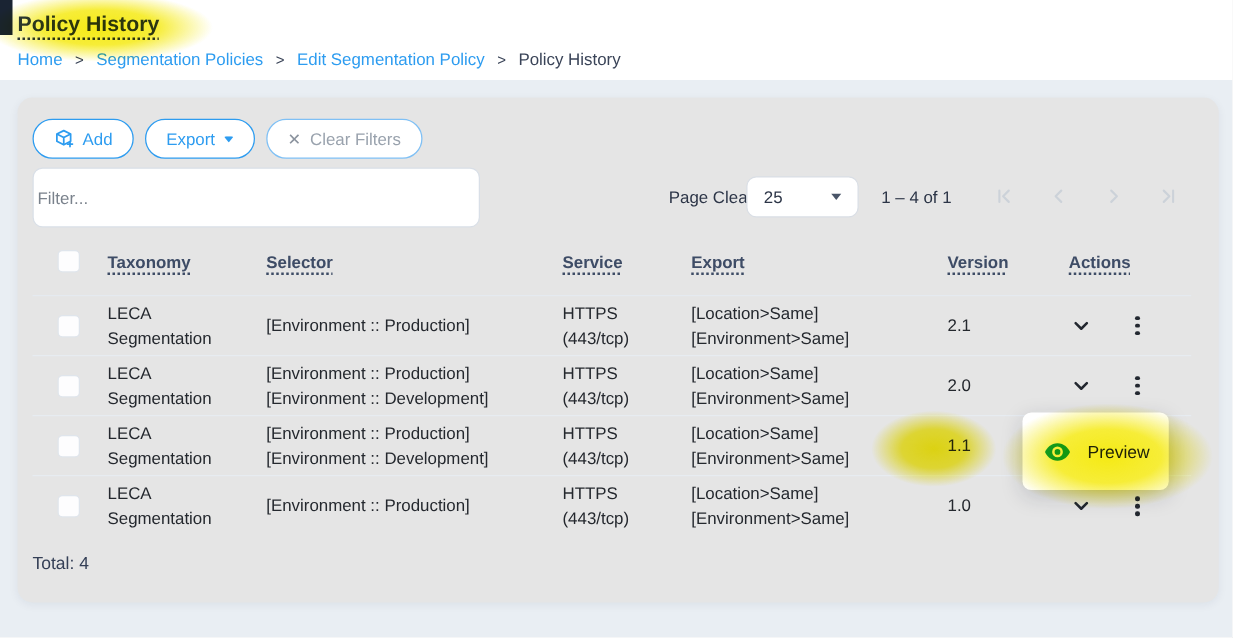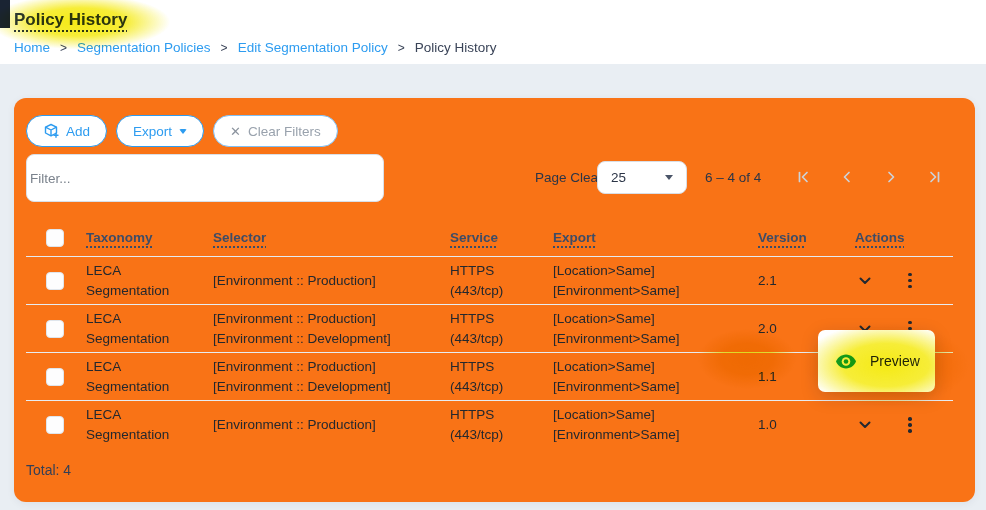--- a/index.html
+++ b/index.html
@@ -20,23 +20,22 @@
     text-decoration:underline dotted 2px; text-underline-offset:5px;
     z-index:2;
   }
   .breadcrumb { position:absolute; left:14px; top:40px; display:flex; align-items:center; gap:10px; font-size:13.5px; z-index:2; }
   .crumb-link { color:#2d9cf0; cursor:pointer; }
   .crumb-sep { color:#3a4458; font-size:12px; }
   .crumb-current { color:#3a4458; }
 
   .card {
     position:absolute; left:14px; top:78px; width:961px; height:404px;
-    background:#f97316; border-radius:12px;
+    background:#e5e5e5; border-radius:12px;
     box-shadow:0 2px 8px rgba(25,39,62,0.06);
-    margin-top:20px;
   }
 
   .toolbar { position:absolute; left:12px; top:17px; display:flex; gap:9px; }
   .btn {
     height:32px; border:1px solid #2d9cf0; border-radius:17px; background:#fff;
     color:#2d9cf0; font-size:13.5px; display:flex; align-items:center; gap:7px;
     padding:0 16px; cursor:pointer; font-family:inherit;
   }
   .btn .x-glyph { color:#8b939e; font-size:13px; font-style:normal; }
   .btn.muted { color:#99a2ad; border-color:#7fc0f5; }
@@ -58,21 +57,21 @@
   }
   .tri-down-dark { width:0; height:0; border-left:4.5px solid transparent; border-right:4.5px solid transparent; border-top:5.5px solid #4a5568; }
 
   .range-label { position:absolute; left:691px; top:72px; font-size:13.5px; color:#2c3547; }
   .pager { position:absolute; left:780px; top:70px; display:flex; gap:26px; }
   .pager-btn { width:18px; height:18px; display:flex; align-items:center; justify-content:center; cursor:default; }
   .pager-btn svg { stroke:#ccd2d9; stroke-width:1.7; fill:none; stroke-linecap:round; stroke-linejoin:round; }
 
   .table { position:absolute; left:12px; top:122px; width:927px; }
   .thead {
-    display:flex; height:37px; align-items:center;
+    display:flex; height:37px; align-items:flex-start;
     border-bottom:1px solid #e5eaf0;
     font-weight:700; font-size:13.5px; color:#3e4c66;
   }
   .thead .hlabel { text-decoration:underline dotted 1.5px; text-underline-offset:4px; cursor:pointer; }
   .trow {
     display:flex; height:48px; align-items:center;
     border-bottom:1px solid #e7ecf1; font-size:13.5px; color:#24282e;
   }
   .trow:last-of-type { border-bottom:none; }
   .col { line-height:20px; }
@@ -153,21 +152,21 @@
     </button>
   </div>
 
   <input class="filter-input" type="text" value="" placeholder="Filter..." style="">
 
   <div class="pagesize-label">Page Clear</div>
   <div class="pagesize-select">
     <span>25</span>
     <span class="tri-down-dark"></span>
   </div>
-  <div class="range-label">6 – 4 of 4</div>
+  <div class="range-label">1 – 4 of 1</div>
 
   <div class="pager">
     <span class="pager-btn">
       <svg width="14" height="14" viewBox="0 0 14 14">
           <path d="M3.5 2.5 v9"></path>
           <path d="M11 2.5 L6.5 7 l4.5 4.5"></path>
         </svg>
     </span>
     <span class="pager-btn">
       <svg width="14" height="14" viewBox="0 0 14 14">

